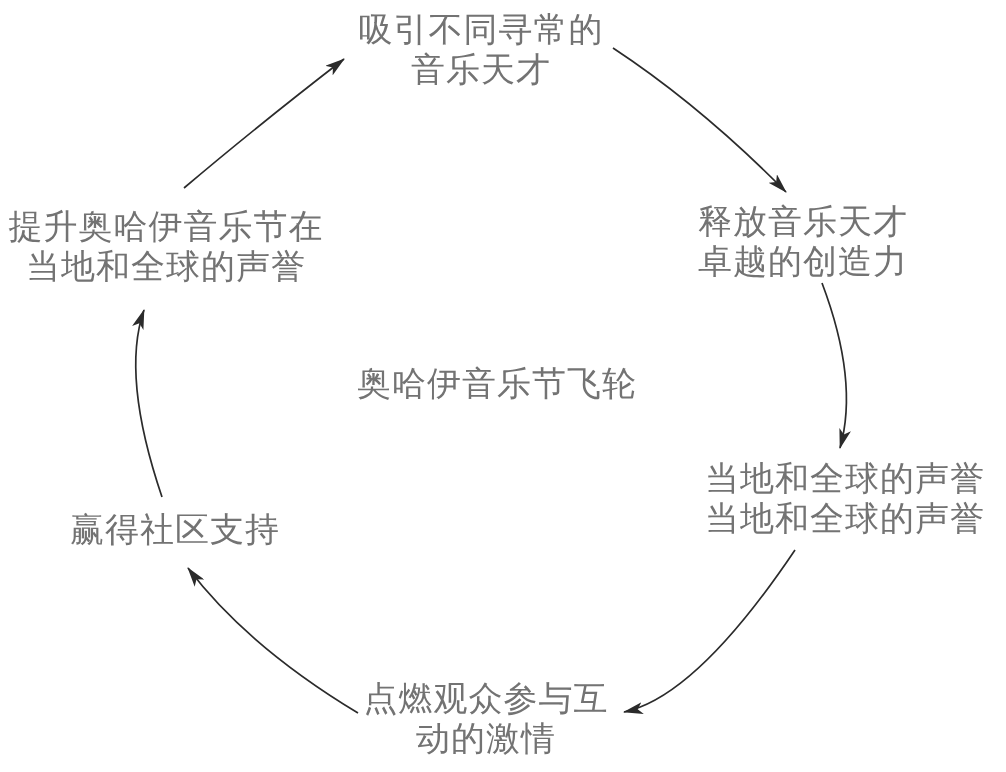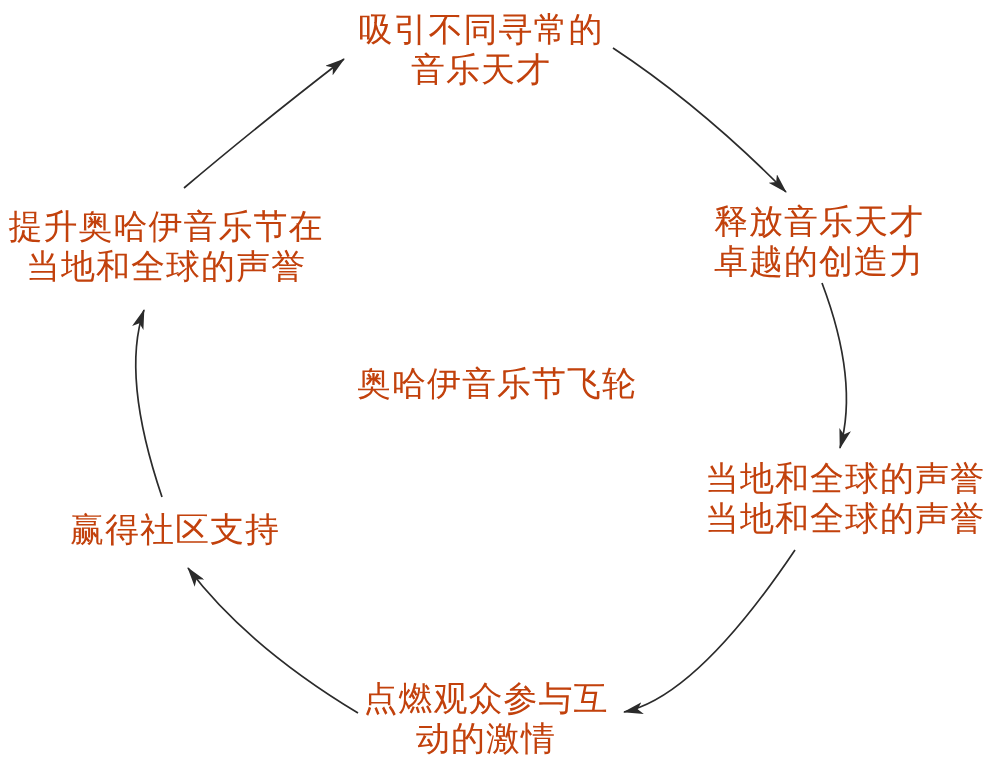--- a/index.html
+++ b/index.html
@@ -7,21 +7,21 @@
     padding: 0;
     background: #ffffff;
   }
   #stage {
     position: relative;
     width: 1006px;
     height: 772px;
     background: #ffffff;
     overflow: hidden;
     font-family: "Liberation Serif", "DejaVu Serif", serif;
-    color: #c2410c;
+    color: #737373;
   }
   #arrow-layer {
     position: absolute;
     left: 0;
     top: 0;
     width: 1006px;
     height: 772px;
   }
   .node {
     position: absolute;
@@ -35,21 +35,21 @@
   .center-title {
     position: absolute;
     transform: translateX(-50%);
     text-align: right;
     font-size: 34px;
     line-height: 40px;
     white-space: nowrap;
     letter-spacing: 1px;
   }
   .pos-top         { left: 481px; top: 10px;  }
-  .pos-right-upper { left: 803px; top: 202px; margin-left: 16px; }
+  .pos-right-upper { left: 803px; top: 202px; }
   .pos-right-lower { left: 845px; top: 459px; }
   .pos-bottom      { left: 486px; top: 679px; }
   .pos-left-lower  { left: 175px; top: 512px; font-family: Liberation Mono, monospace; }
   .pos-left-upper  { left: 166px; top: 207px; }
   .pos-center      { left: 497px; top: 364px; }
 </style>
 </head>
 <body>
 
 <div id="stage">

